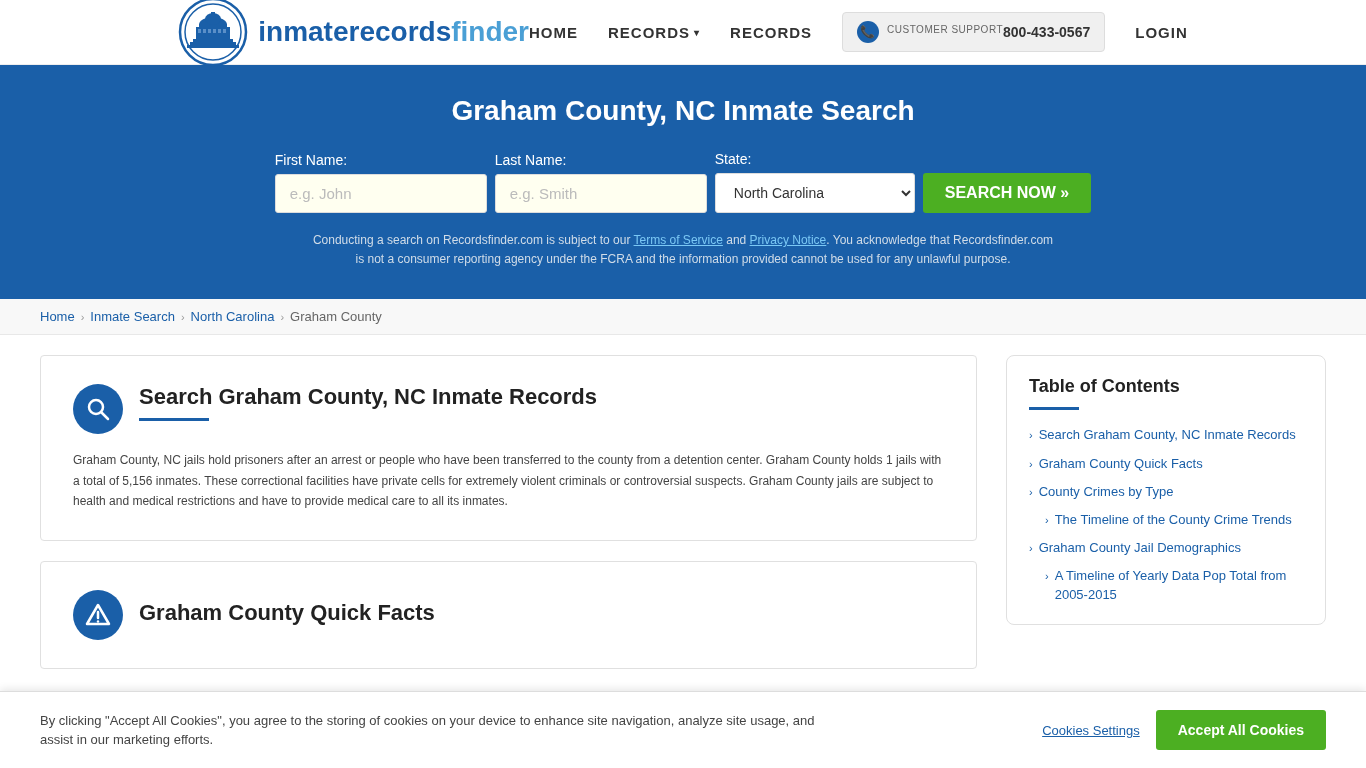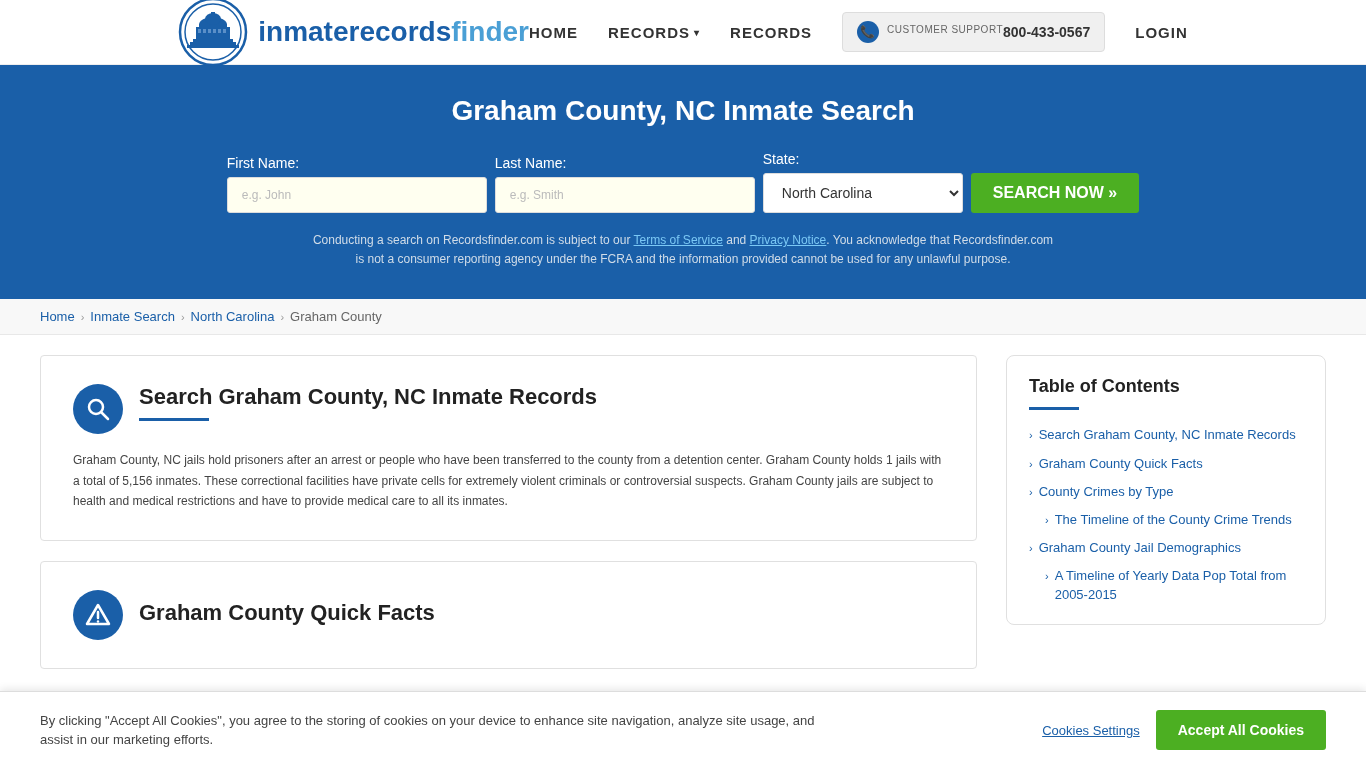--- a/index.html
+++ b/index.html
@@ -127,26 +127,26 @@
       align-items: flex-start;
       gap: 6px;
     }
     .form-label {
       color: #fff;
       font-size: 14px;
       font-weight: normal;
     }
     .form-input {
       padding: 10px 14px;
-      font-size: 12px;
+      font-size: 15px;
       border: 1px solid #ddd;
       border-radius: 3px;
       background: #fffff0;
       color: #999;
-      width: 260px;
+      width: 212px;
     }
     .form-input::placeholder {
       color: #bbb;
     }
     .state-select {
       padding: 10px 14px;
       font-size: 14px;
       border: 1px solid #ddd;
       border-radius: 3px;
       background: #fff;

